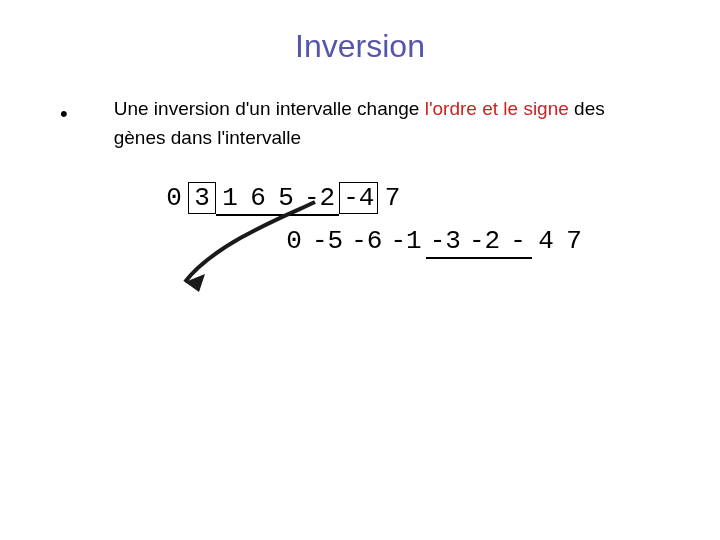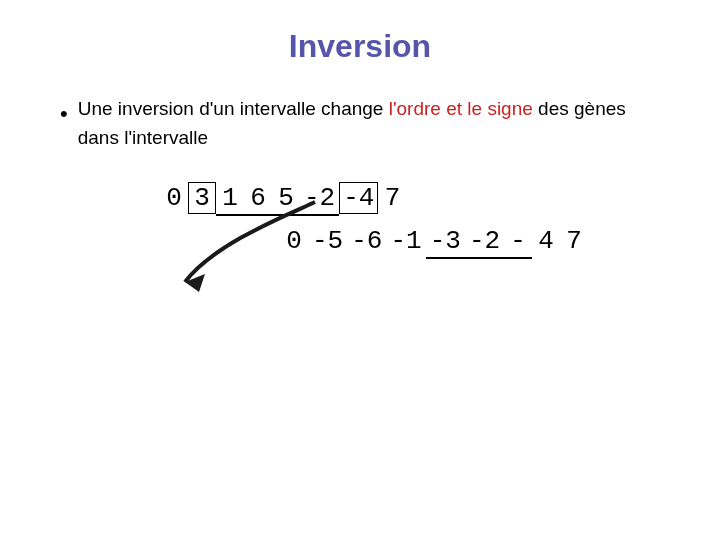--- a/index.html
+++ b/index.html
@@ -16,21 +16,21 @@
     .page {
       width: 720px;
       height: 540px;
       position: relative;
     }
 
     .title {
       text-align: center;
       color: #5555aa;
       font-size: 32px;
-      font-weight: bold;
+      font-weight: normal;
       padding-top: 28px;
       padding-bottom: 20px;
     }
 
     .bullet-section {
       margin-left: 60px;
       margin-right: 60px;
       margin-top: 10px;
       font-size: 19px;
       line-height: 1.5;
@@ -39,20 +39,21 @@
     }
 
     .bullet-dot {
       margin-right: 10px;
       margin-top: 2px;
       font-size: 22px;
     }
 
     .bullet-text {
       flex: 1;
+      margin-left: 36px;
     }
 
     .highlight-red {
       color: #cc2222;
     }
 
     .sequence-area {
       position: relative;
       margin-top: 30px;
     }

